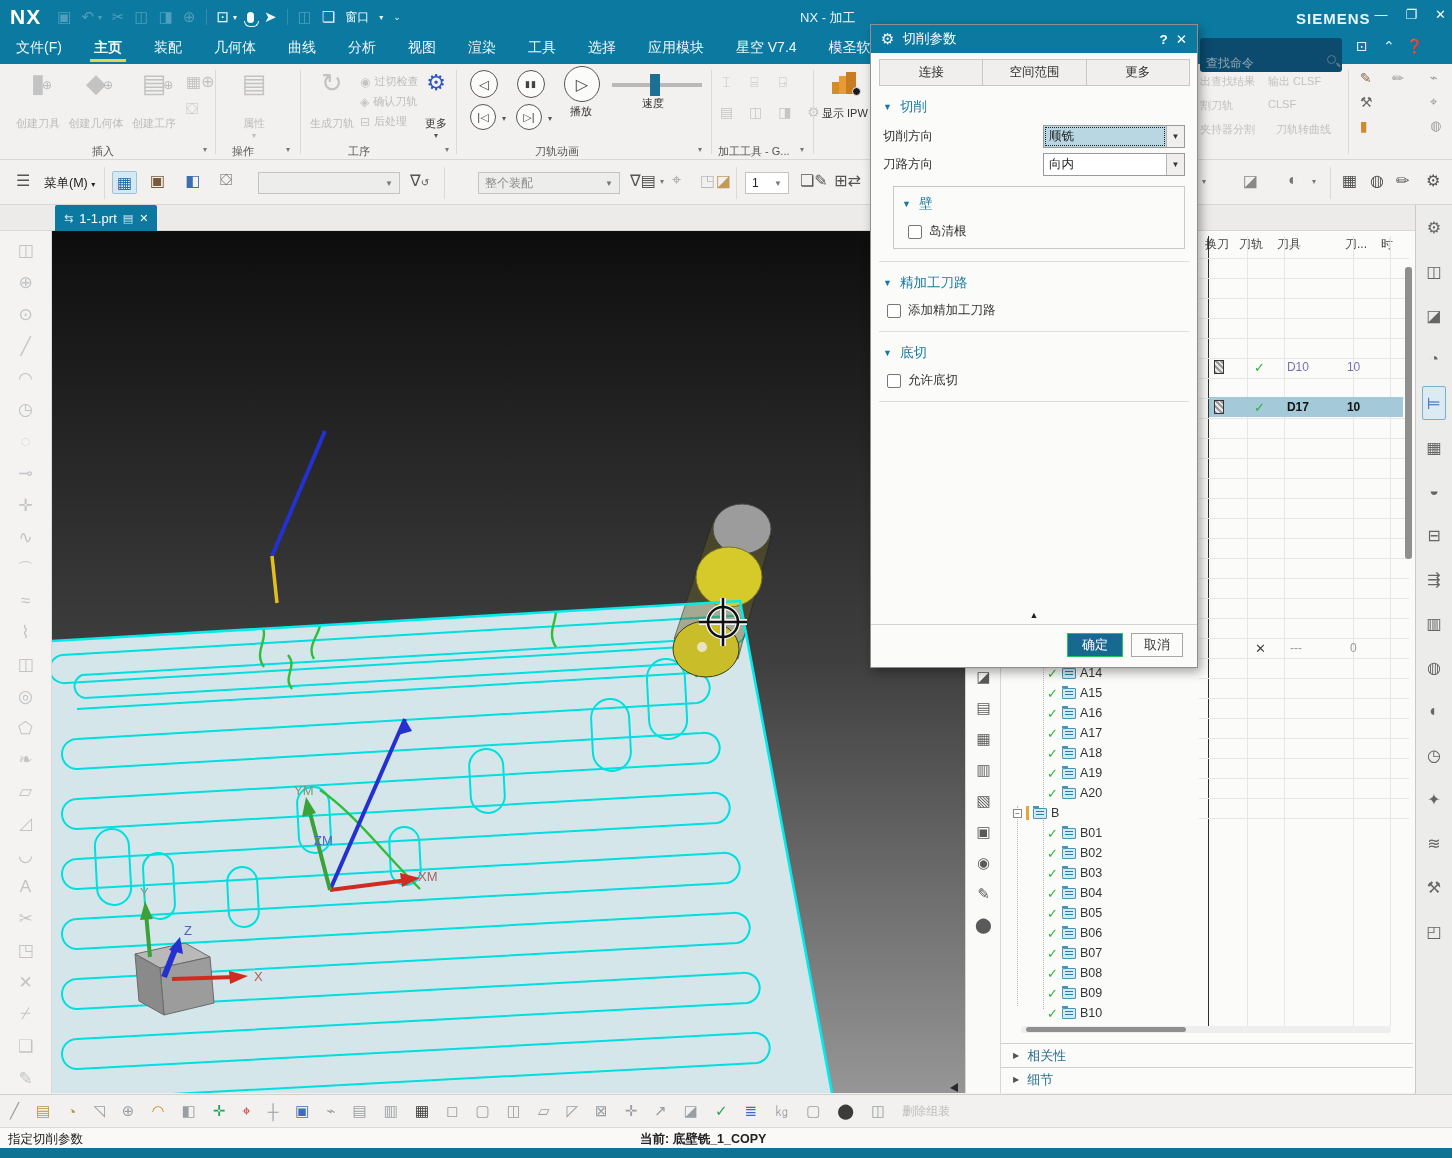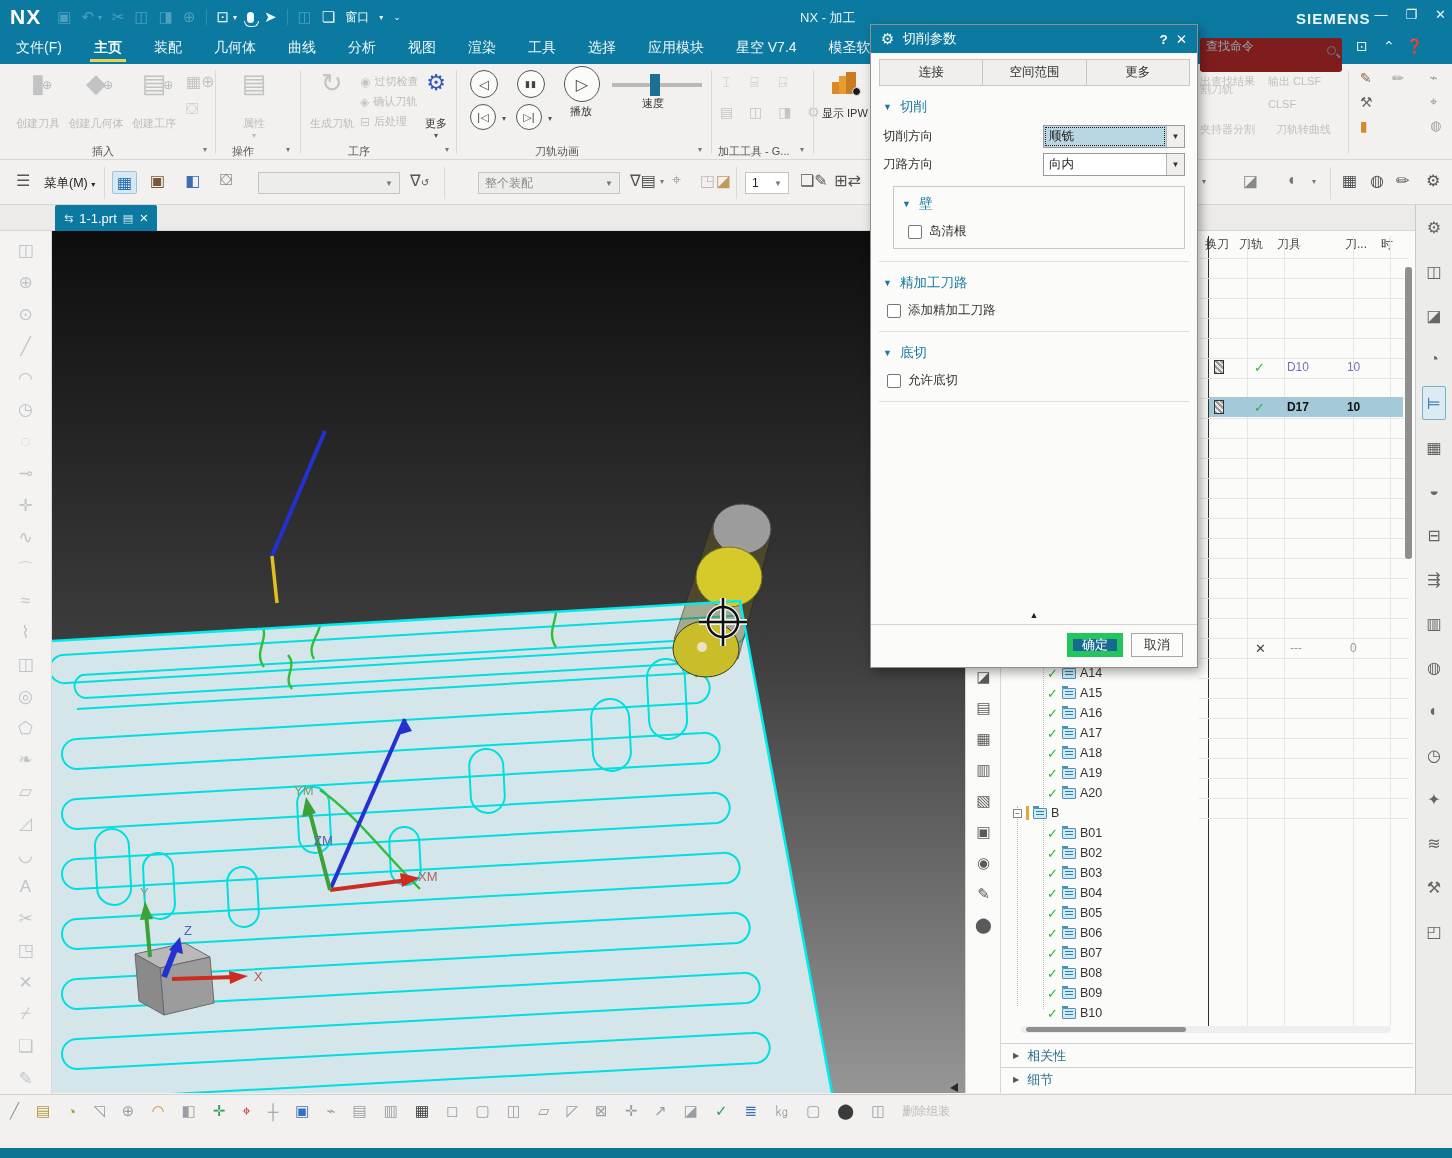--- a/index.html
+++ b/index.html
@@ -16,21 +16,21 @@
   .mic{width:7px;height:11px;border-radius:4px;background:#f2fafc;position:relative;display:inline-block;}
   .mic:after{content:"";position:absolute;left:-3px;top:9px;width:13px;height:5px;border:1px solid #f2fafc;border-top:none;border-radius:0 0 6px 6px;}
   .win-title{position:absolute;left:800px;top:9px;font-size:13px;color:#e9f3f7;}
   .brand{position:absolute;left:1296px;top:10px;font-weight:bold;font-size:15px;letter-spacing:1px;color:#eaf5fa;}
   .winbtns{position:absolute;right:6px;top:7px;display:flex;gap:18px;font-size:13px;color:#f0f8fb;}
   
   .tabsrow{position:absolute;left:0;top:34px;width:1452px;height:30px;background:#0c7aa0;display:flex;align-items:stretch;}
   .rtab{color:#f0f7fa;font-size:14px;padding:5px 16px 0 16px;position:relative;cursor:default;}
   .rtab.active{font-weight:bold;}
   .rtab.active:after{content:"";position:absolute;left:12px;right:12px;bottom:2px;height:3px;background:#e6d44a;}
-  .findbox{position:absolute;left:1200px;top:38px;width:142px;height:21px;background:#7f1d1d;border-radius:3px;font-size:12px;color:#8fa6b0;display:flex;align-items:flex-end;padding:17px 6px;}
+  .findbox{position:absolute;left:1200px;top:38px;width:142px;height:21px;background:#0c4a6e;border-radius:3px;font-size:12px;color:#8fa6b0;display:flex;align-items:flex-start;padding:17px 6px;}
   .mag{margin-left:auto;width:9px;height:9px;border:1.5px solid #5b7c8a;border-radius:50%;position:relative;}
   .mag:after{content:"";position:absolute;left:8px;top:8px;width:5px;height:1.5px;background:#5b7c8a;transform:rotate(45deg);}
   .tr-ico{position:absolute;top:38px;color:#e8f3f8;font-size:14px;}
   
   .ribbon{position:absolute;left:0;top:64px;width:1452px;height:96px;background:#f2f1f0;border-bottom:1px solid #d9d6d3;}
   .rsep{position:absolute;top:6px;width:1px;height:84px;background:#ddd9d6;}
   .grouplabel{position:absolute;top:80px;font-size:11px;color:#555;}
   .gl-arrow{position:absolute;top:81px;font-size:8px;color:#777;}
   .bigbtn{position:absolute;top:4px;width:56px;text-align:center;}
   .bigbtn .ic{font-size:26px;color:#c3c3c3;position:relative;display:inline-block;line-height:30px;}
@@ -110,21 +110,21 @@
   .combo .val{padding-left:5px;flex:1;}
   .combo .btn{width:18px;height:100%;border-left:1px solid #b5b5b5;display:flex;align-items:center;justify-content:center;font-size:8px;color:#333;background:#f0efee;}
   .combo.sel .val{background:#b9d7e2;outline:1px dotted #222;outline-offset:-2px;height:100%;display:flex;align-items:center;}
   .wallbox{border:1px solid #c9c9c9;margin:8px 12px 0 22px;padding-bottom:8px;}
   .cbrow{display:flex;align-items:center;gap:7px;font-size:12.5px;color:#333;margin:10px 0 0 14px;}
   .cbox{width:14px;height:14px;border:1px solid #777;background:#fff;border-radius:2px;}
   .dsep{height:1px;background:#dedede;margin:12px 8px 0 8px;}
   .dlg-bottom{position:absolute;left:0;bottom:0;width:100%;}
   .collapse{textalign:center;display:flex;justify-content:center;font-size:9px;color:#222;margin-bottom:4px;}
   .btnrow{border-top:1px solid #d5d3d1;padding:8px 14px 10px 0;display:flex;justify-content:flex-end;gap:8px;}
-  .btn-ok{width:56px;height:24px;background:#166a8f;color:#fff;border:6px solid #22c55e;font-size:13px;display:flex;align-items:center;justify-content:center;}
+  .btn-ok{width:56px;height:24px;background:#166a8f;color:#fff;border:1px solid #22c55e;font-size:13px;display:flex;align-items:center;justify-content:center;}
   .btn-cancel{width:52px;height:24px;background:#fcfcfb;color:#333;border:1px solid #a9a7a5;font-size:13px;display:flex;align-items:center;justify-content:center;}
   
   .bottomtb{position:absolute;left:0;top:1094px;width:1452px;height:33px;background:#f2f1f0;border-top:1px solid #d2cfcc;display:flex;align-items:center;padding-left:10px;gap:17px;}
   .bottomtb span{font-size:15px;color:#989ea3;}
   .bottomtb span.c-gold{color:#b6973a;}
   .bottomtb span.c-orange{color:#d08a2a;}
   .bottomtb span.c-dark{color:#3b3b3b;}
   .bottomtb span.c-blue{color:#3a6fc0;}
   .bottomtb span.c-green{color:#2aa05a;}
   .bottomtb span.c-red{color:#c03a3a;}
@@ -283,21 +283,21 @@
       <div class="s1"></div>
         <div class="s2"></div>
         <div class="s3"></div>
         <div class="eye"></div>
     </div>
     <div class="lbl-dark" style="left:822px;top:42px;white-space:nowrap;">显示 IPW</div>
 
     <div>
 
     <div class="dis-cmd dc1" style="left: 1200px; top: 10px;"><span>出查找结果</span></div>
-        <div class="dis-cmd dc1" style="left: 1200px; top: 18px;"><span>割刀轨</span></div>
+        <div class="dis-cmd dc1" style="left: 1200px; top: 34px;"><span>割刀轨</span></div>
         <div class="dis-cmd dc1" style="left: 1200px; top: 58px;"><span>夹持器分割</span></div>
       </div>
     <div>
 
     <div class="dis-cmd dc2" style="left: 1268px; top: 10px;"><span>输出 CLSF</span></div>
         <div class="dis-cmd dc2" style="left: 1268px; top: 34px;"><span>CLSF</span></div>
         <div class="dis-cmd dc2" style="left: 1268px; top: 58px; margin-left: 8px;"><span>刀轨转曲线</span></div>
       </div>
     <div class="rsep" style="left:1348px;"></div>
     <span class="abs" style="left:1360px;top:6px;font-size:14px;color:#8a6a4a;">✎</span>
@@ -810,15 +810,19 @@
       <span>◪</span>
       <span class="c-green">✓</span>
       <span class="c-blue">≣</span>
       <span>㎏</span>
       <span>▢</span>
       <span class="c-dark">⬤</span>
       <span>◫</span>
       <span class="txt">删除组装</span>
     </div>
 
+  <div class="statusbar">
+    <span style="position:absolute;left:8px;top:3px;">指定切削参数</span>
+    <span style="position:absolute;left:640px;top:3px;font-weight:bold;">当前:  底壁铣_1_COPY</span>
+  </div>
   <div class="bottomstrip"></div>
 
 </div>
 
 </body></html>

